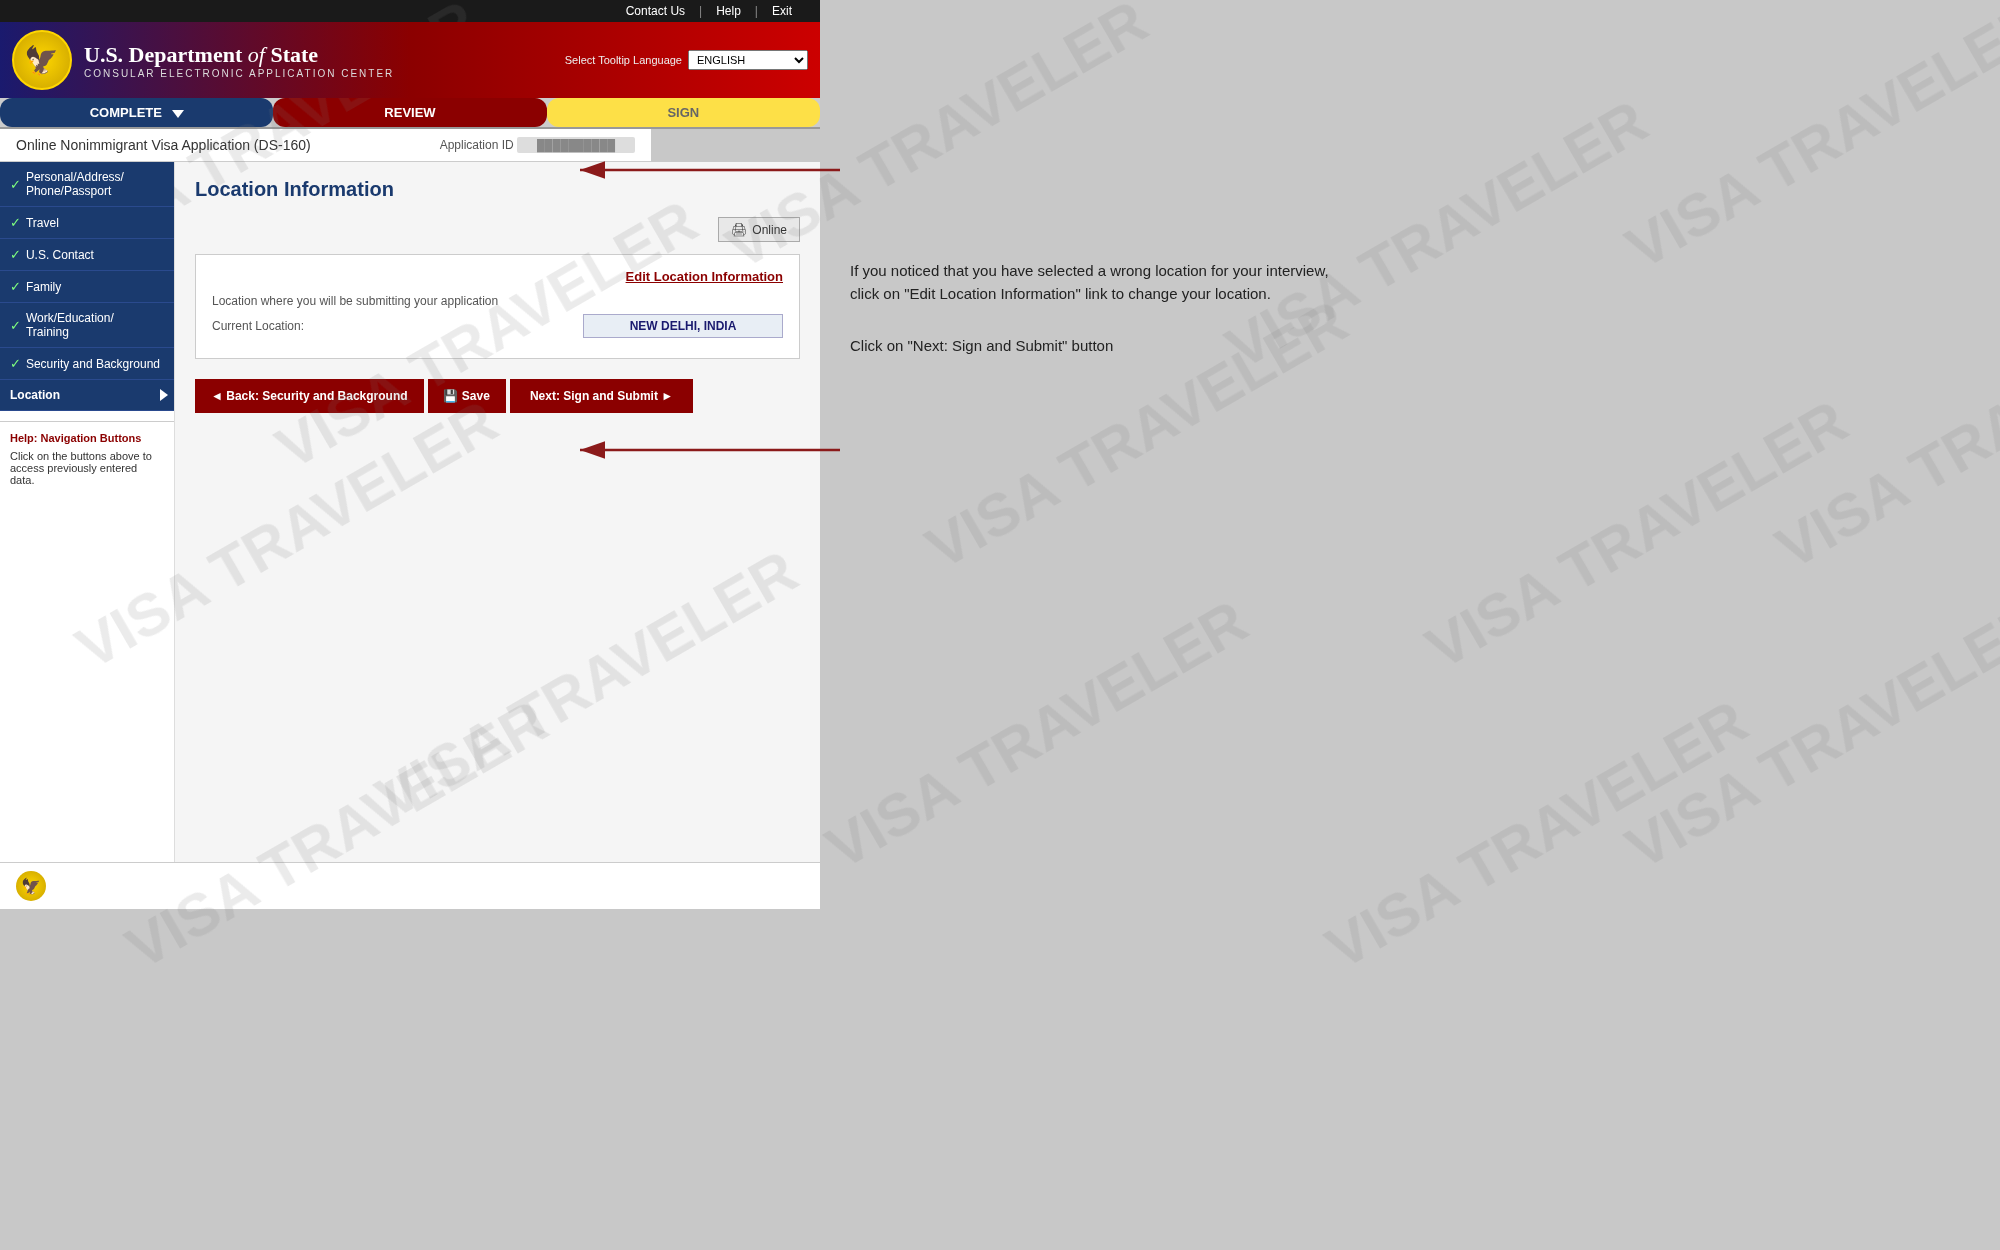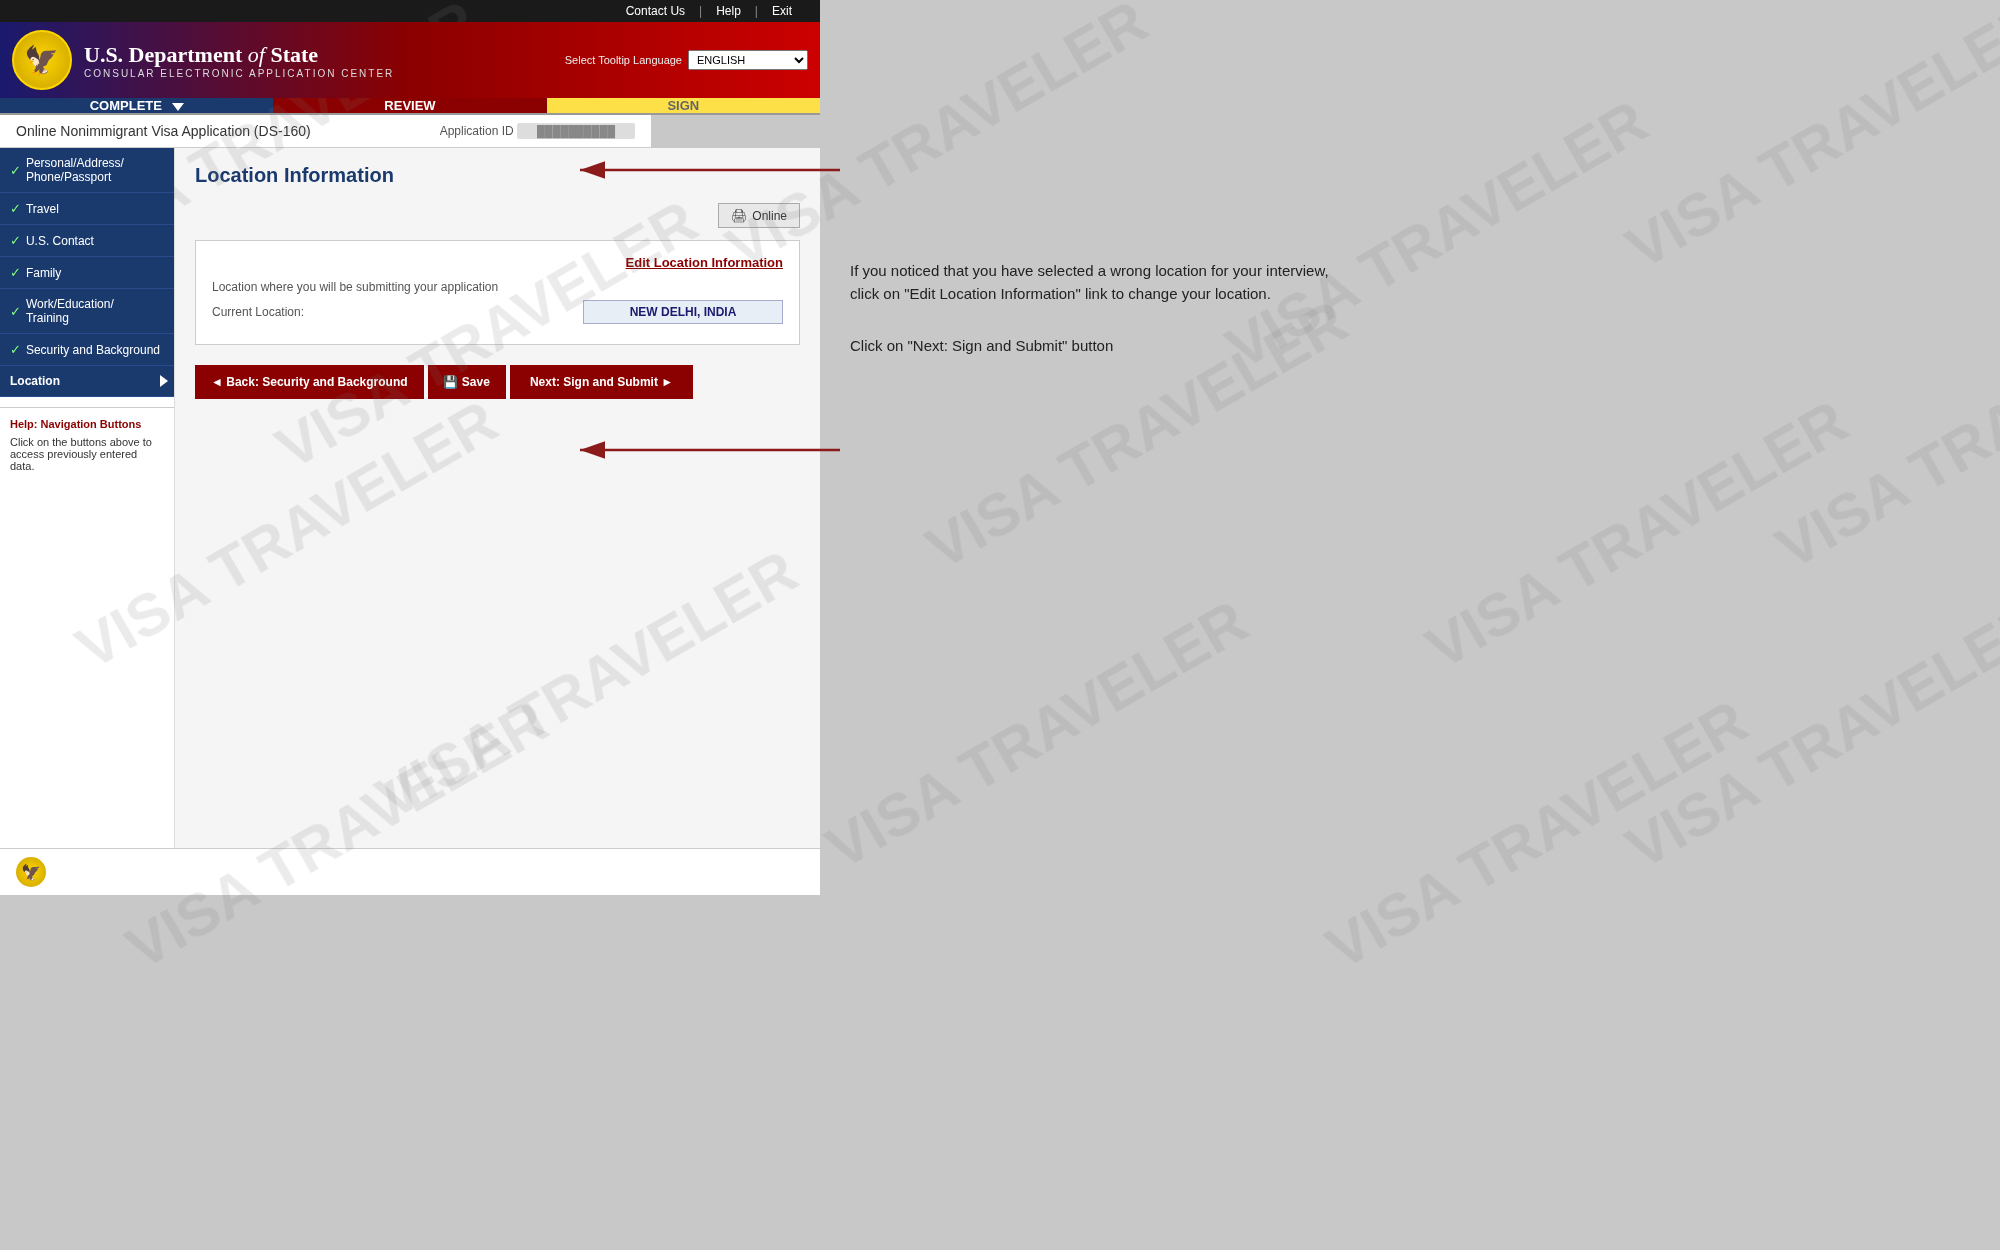--- a/index.html
+++ b/index.html
@@ -91,24 +91,25 @@
     
     .nav-tabs {
       width: 820px;
       display: flex;
       background: #ccc;
       border-bottom: 2px solid #999;
     }
     .nav-tab {
       flex: 1;
       text-align: center;
-      padding: 0 0;
+      padding: 7px 0;
       font-weight: bold;
       font-size: 13px;
       cursor: pointer;
+      border-radius: 12px;
     }
     .nav-tab.complete {
       background: #1a3a6e;
       color: white;
     }
     .nav-tab.complete .arrow-down {
       display: inline-block;
       margin-left: 6px;
       width: 0;
       height: 0;

